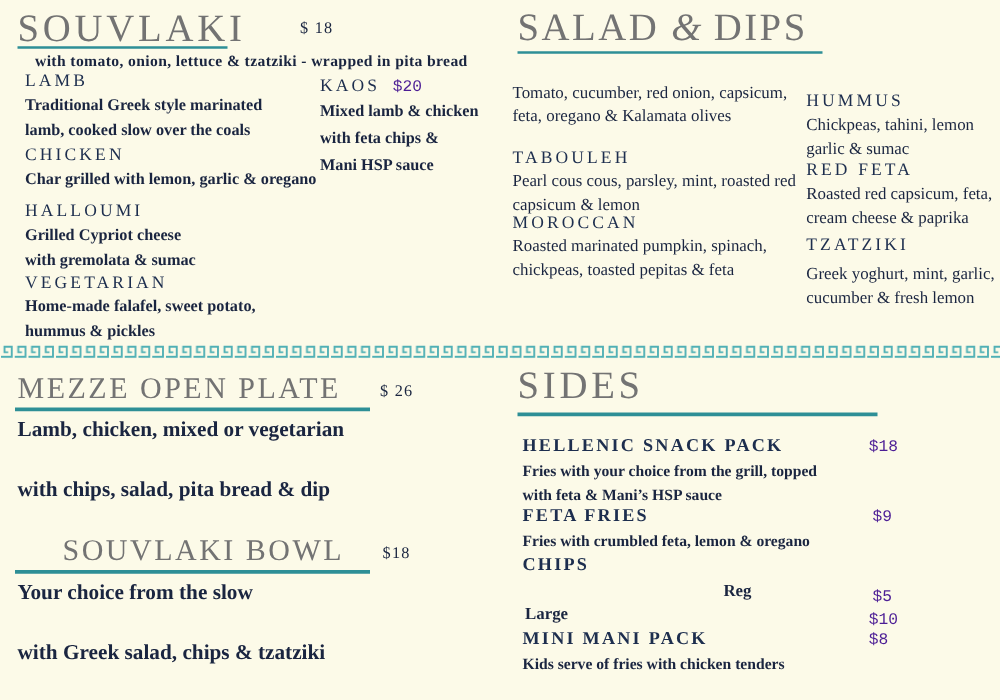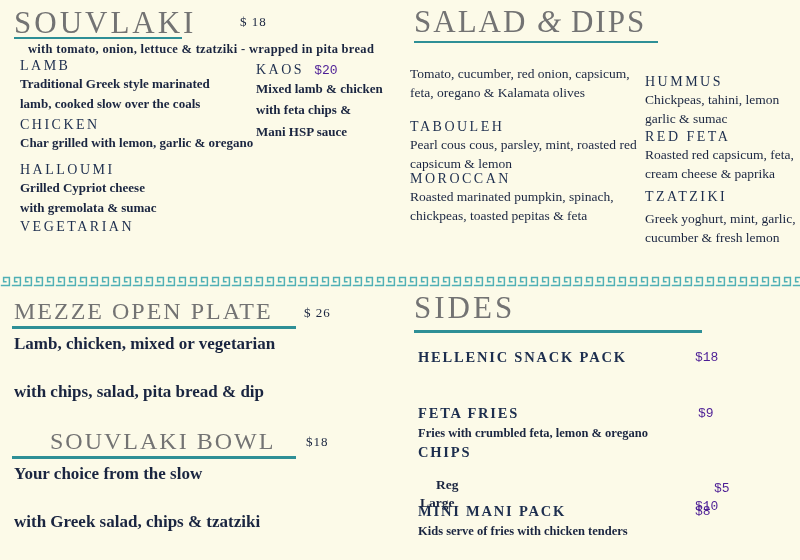--- a/index.html
+++ b/index.html
@@ -77,20 +77,22 @@
   <div class="item-name">CHICKEN</div>
   <div class="desc">Char grilled with lemon, garlic &amp; oregano</div>
 </div>
 <div class="abs" style="left:20px; top:162px; width:238px;">
   <div class="item-name">HALLOUMI</div>
   <div class="desc">Grilled Cypriot cheese
 with gremolata &amp; sumac</div>
 </div>
 <div class="abs" style="left:20px; top:219px; width:238px;">
   <div class="item-name">VEGETARIAN</div>
+  <div class="desc">Home-made falafel, sweet potato,
+hummus &amp; pickles</div>
 </div>
 <div class="abs" style="left:256px; top:60px; width:145px;">
   <div>
     <span class="item-name">KAOS</span>
     <span class="price" style="margin-left:6px;">$20</span>
   </div>
   <div class="desc" style="line-height:1.65;">Mixed lamb &amp; chicken
 with feta chips &amp;
 Mani HSP sauce</div>
 </div>
@@ -153,31 +155,33 @@
 <div class="abs rule thick" style="left:12px; top:456px; width:284px;"></div>
 <div class="abs bigline" style="left:14px; top:464px;">Your choice from the slow</div>
 <div class="abs bigline" style="left:14px; top:512px;">with Greek salad, chips &amp; tzatziki</div>
 
 <div class="abs sec-title" style="left:414px; top:290px;">SIDES</div>
 <div class="abs rule thick" style="left:414px; top:330px; width:288px;"></div>
 
 <div class="abs" style="left:418px; top:348px; width:340px;">
   <span class="item-name bold">HELLENIC SNACK PACK</span>
   <span class="price abs" style="left:277px; top:2px;">$18</span>
+  <div class="desc sm" style="margin-top:2px;">Fries with your choice from the grill, topped
+with feta &amp; Mani’s HSP sauce</div>
 </div>
 
 <div class="abs" style="left:418px; top:404px; width:340px;">
   <span class="item-name bold">FETA FRIES</span>
   <span class="price abs" style="left:280px; top:2px;">$9</span>
   <div class="desc sm" style="margin-top:2px;">Fries with crumbled feta, lemon &amp; oregano</div>
 </div>
 
 <div class="abs" style="left:418px; top:444px; width:340px;">
   <div class="item-name bold">CHIPS</div>
-  <div style="position:relative; margin-top:14px; left:18px; height:18px;">
+  <div style="position:relative; margin-top:3px; left:2px; height:18px;text-align:center;">
     <span class="opt-label">Reg</span>
     <span class="price abs" style="left:278px; top:6px;">$5</span>
   </div>
   <div style="position:relative; left:2px; height:18px;">
     <span class="opt-label">Large</span>
     <span class="price abs" style="left:275px; top:6px;">$10</span>
   </div>
 </div>
 
 <div class="abs" style="left:418px; top:502px; width:340px;">

